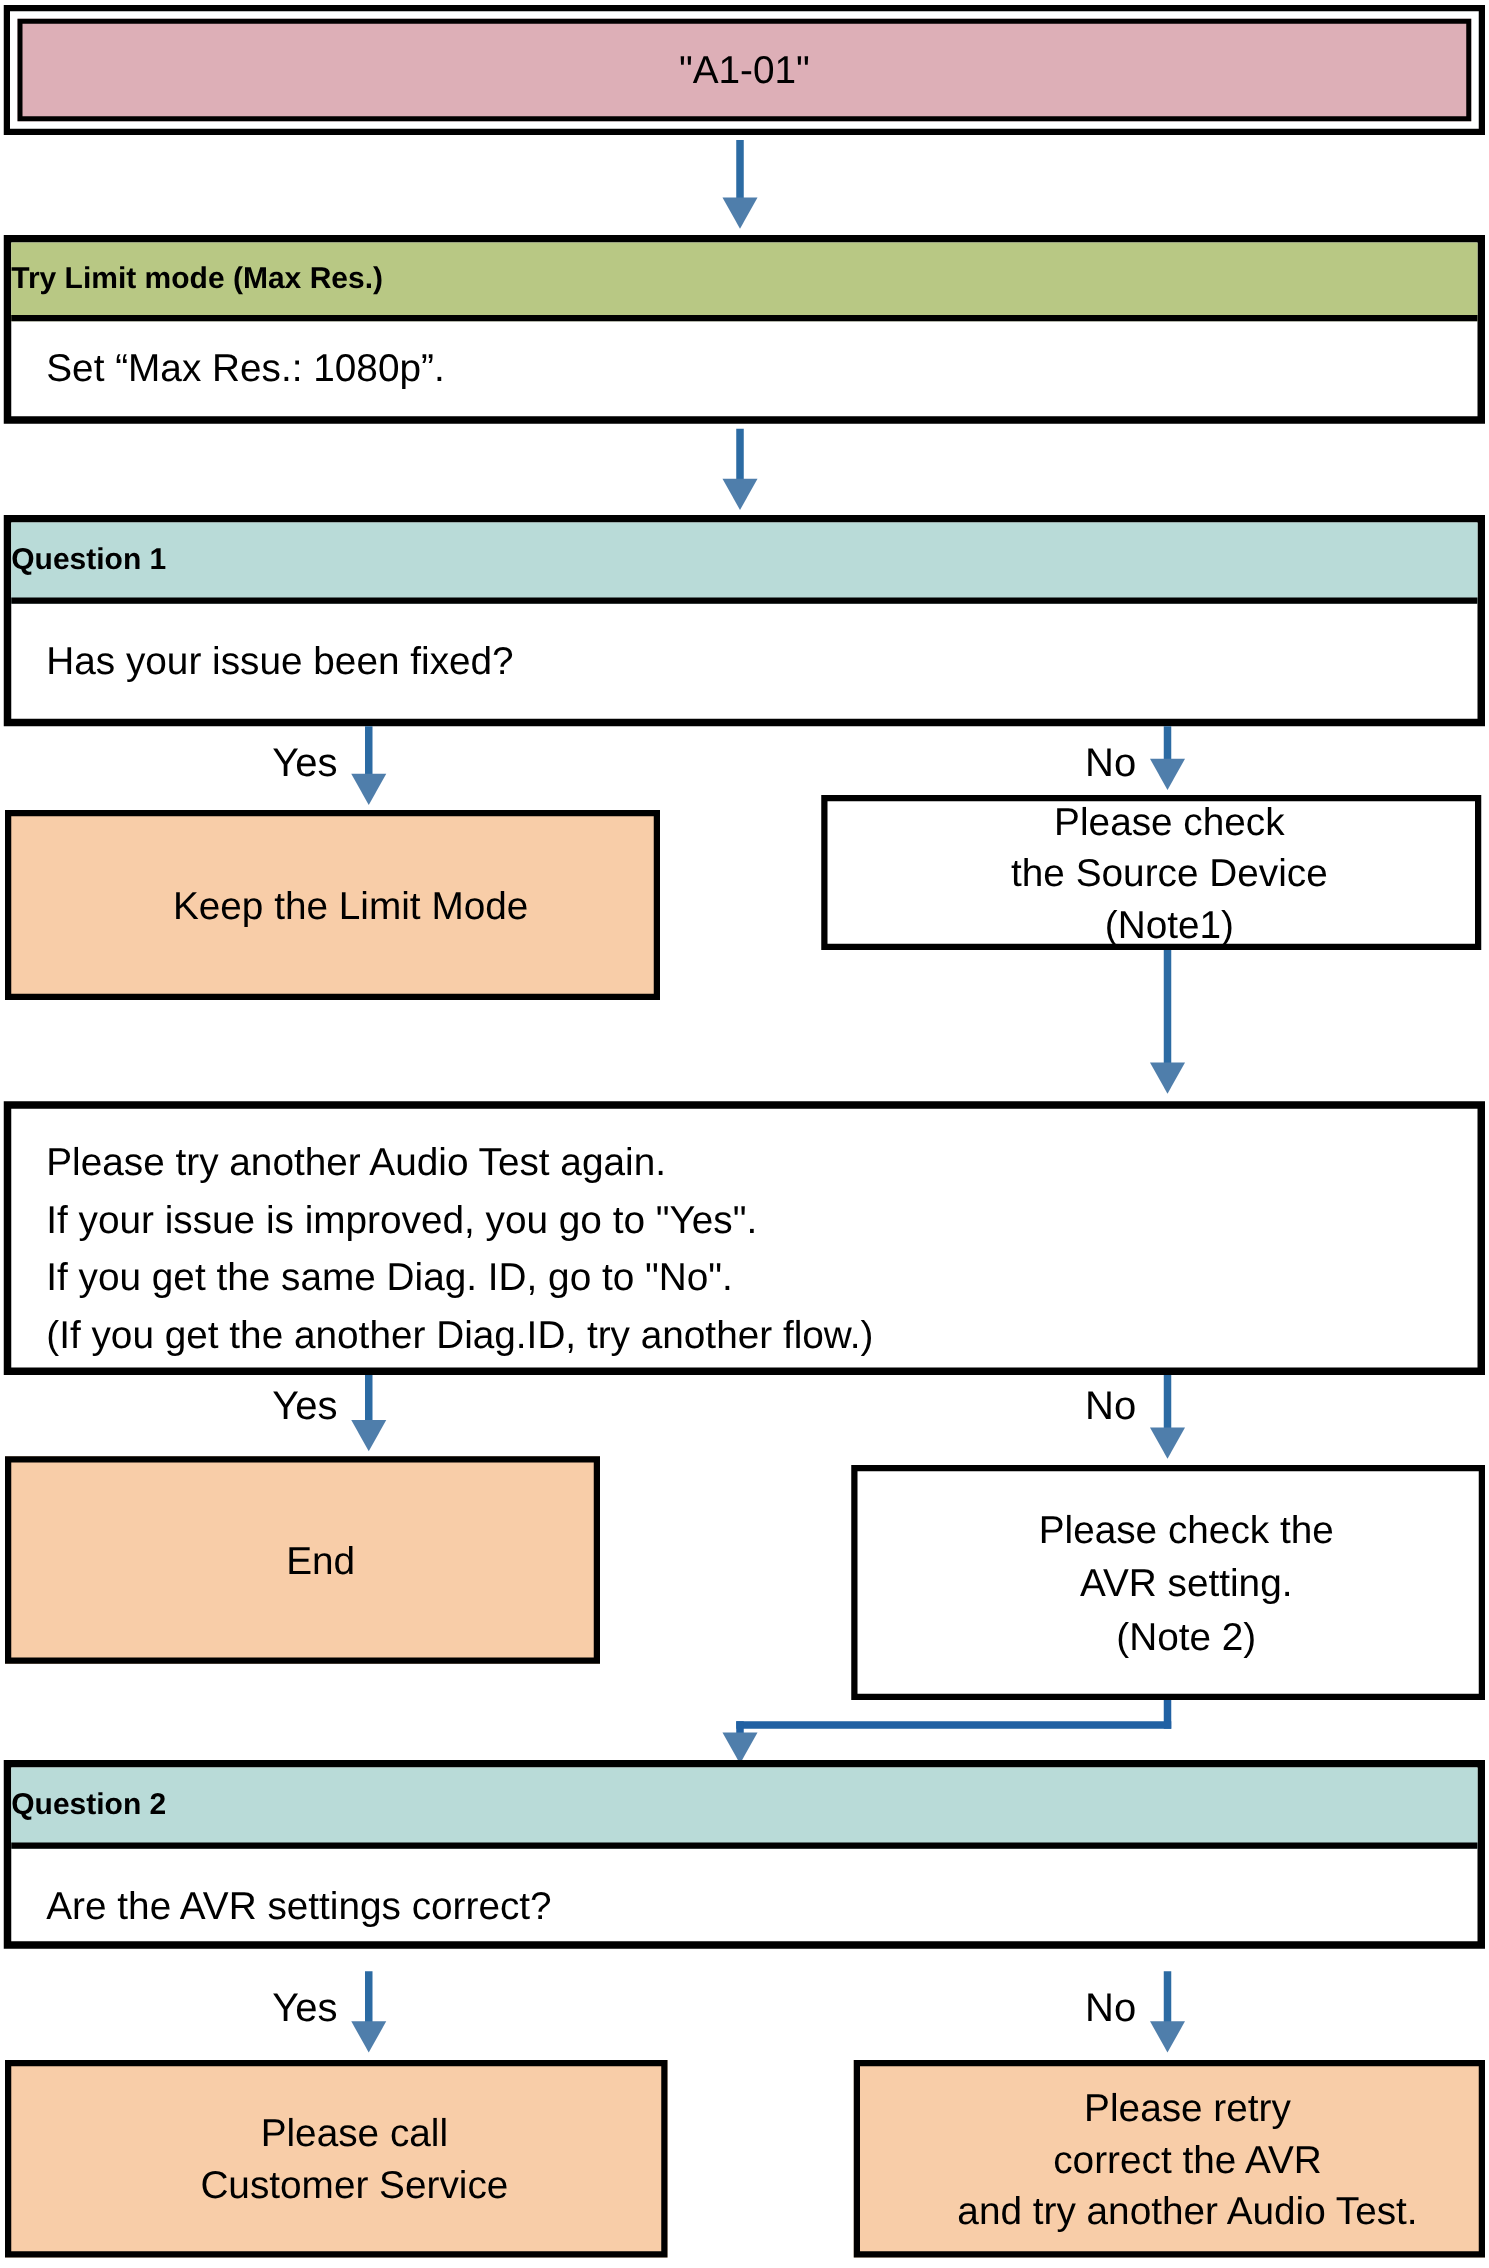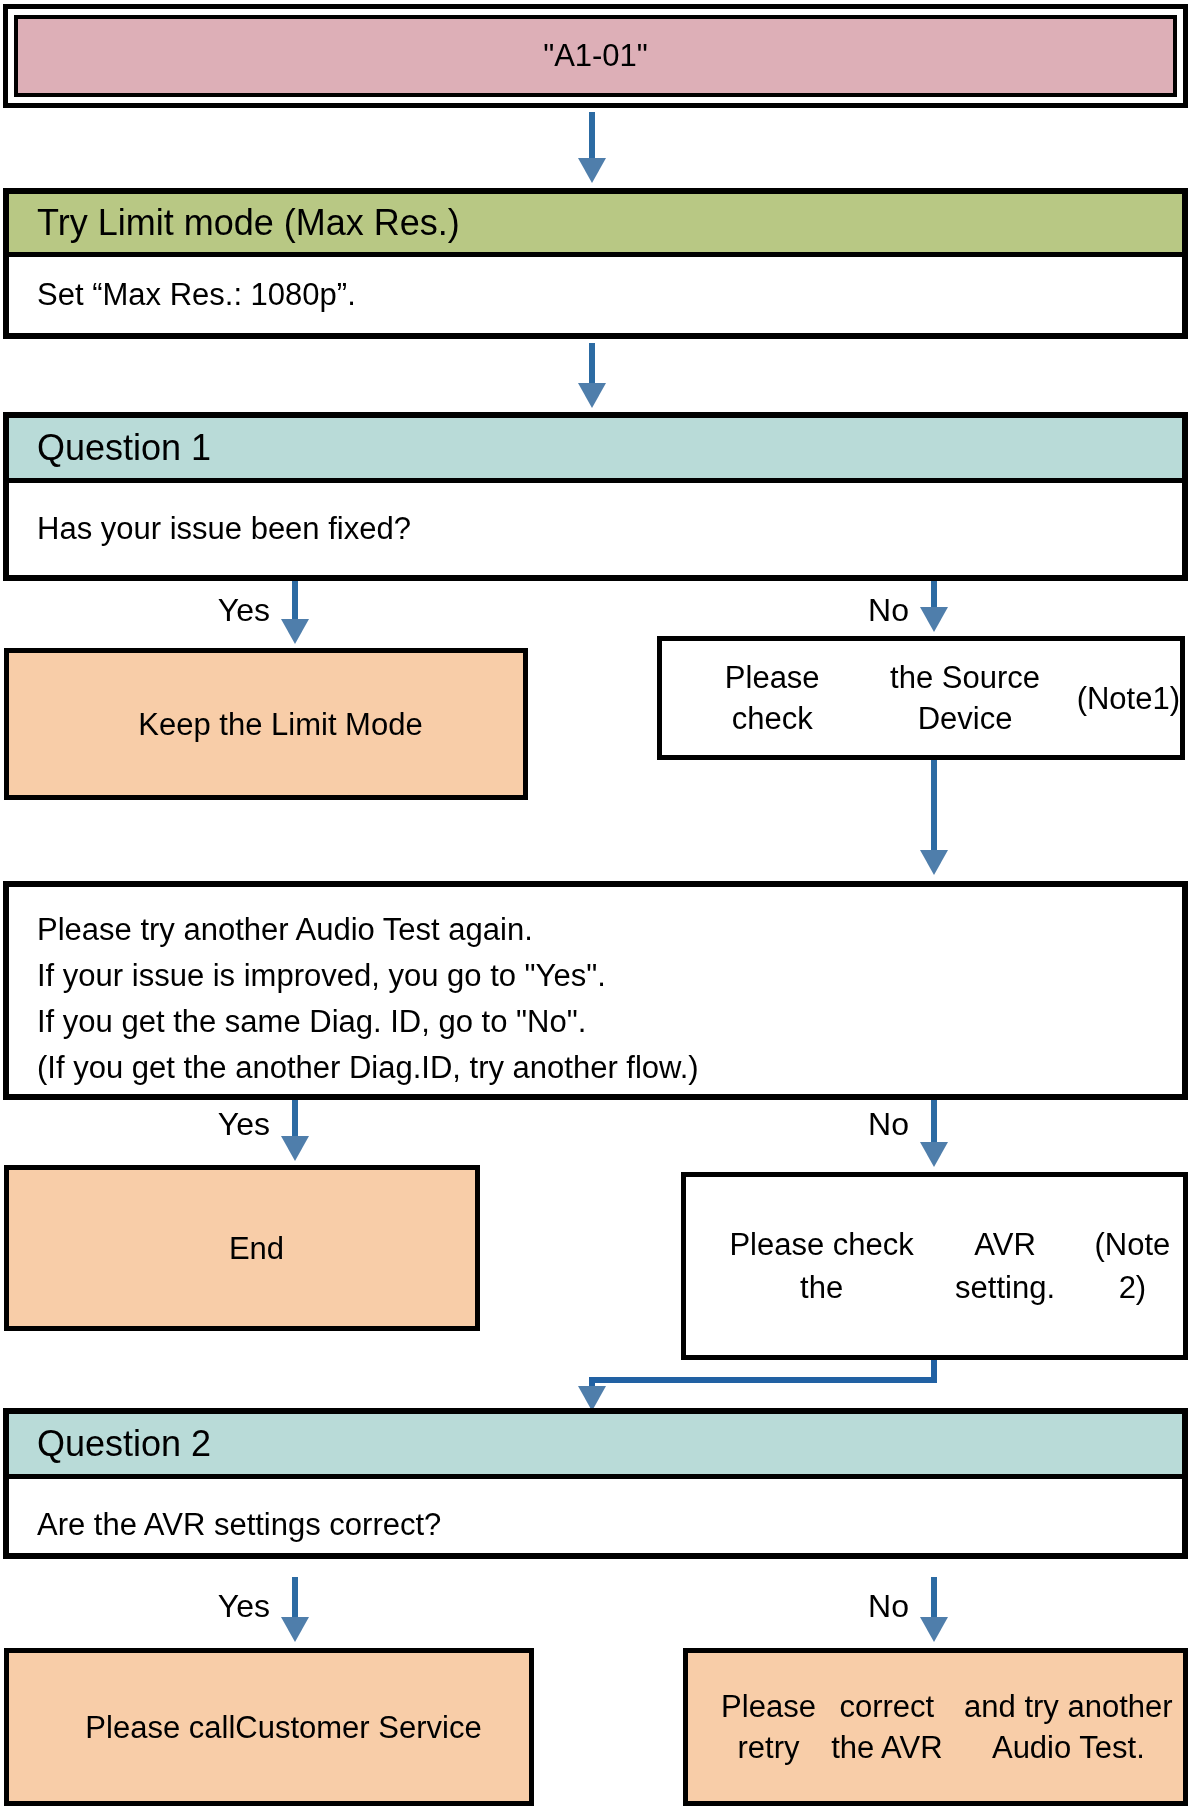--- a/index.html
+++ b/index.html
@@ -7,26 +7,26 @@
     position:relative;width:1191px;height:1814px;background:#ffffff;
     font-family:"Liberation Sans", sans-serif;color:#000;overflow:hidden;
   }
   
   .dbox-outer{position:absolute;border:5px solid #000;background:#fff;box-sizing:border-box;}
   .dbox-inner{position:absolute;left:6px;top:6px;right:6px;bottom:6px;
     border:4px solid #000;display:flex;align-items:center;justify-content:center;
     font-size:31px;box-sizing:border-box;}
   
   .section{position:absolute;border:6px solid #000;background:#fff;box-sizing:border-box;}
-  .sec-header{display:flex;align-items:center;padding-left:28px;
-    font-weight:normal;font-size:36px;border-bottom:5px solid #000;box-sizing:border-box;}
+  .sec-header{display:flex;align-items:center;
+    font-weight:bold;font-size:24px;border-bottom:5px solid #000;box-sizing:border-box;}
   .sec-body{display:flex;align-items:center;padding-left:28px;font-size:31px;box-sizing:border-box;}
   
   .bbox{position:absolute;border:5px solid #000;box-sizing:border-box;
-    display:flex;flex-direction:row;align-items:center;justify-content:center;
+    display:flex;flex-direction:column;align-items:center;justify-content:center;
     font-size:31px;text-align:center;line-height:41px;padding-left:29px;}
   
   .bigbox{position:absolute;border:6px solid #000;background:#fff;box-sizing:border-box;
     font-size:31px;line-height:46px;padding:20px 10px 0 28px;}
   
   .stem{position:absolute;width:6px;background:#2c6ba3;}
   .ahead{position:absolute;width:0;height:0;
     border-left:14px solid transparent;border-right:14px solid transparent;
     border-top:25px solid #4f7eab;}
   .eline{position:absolute;background:#2161a3;}

